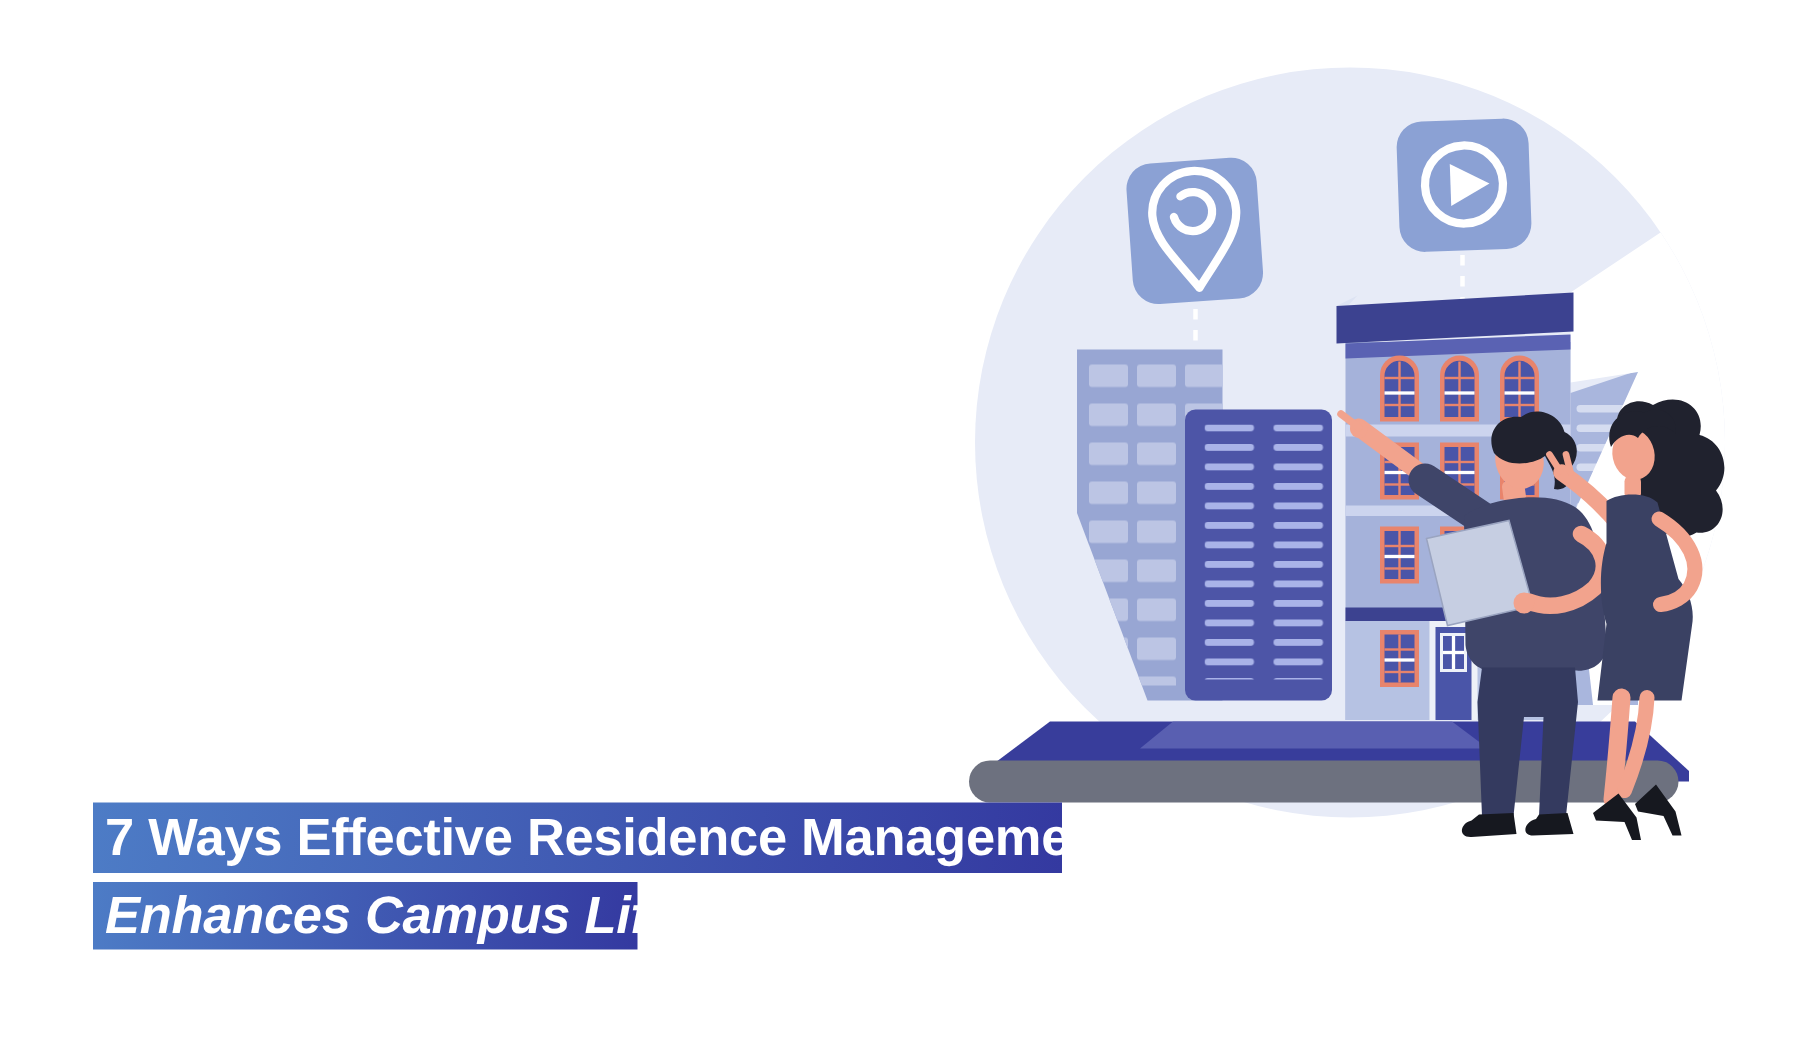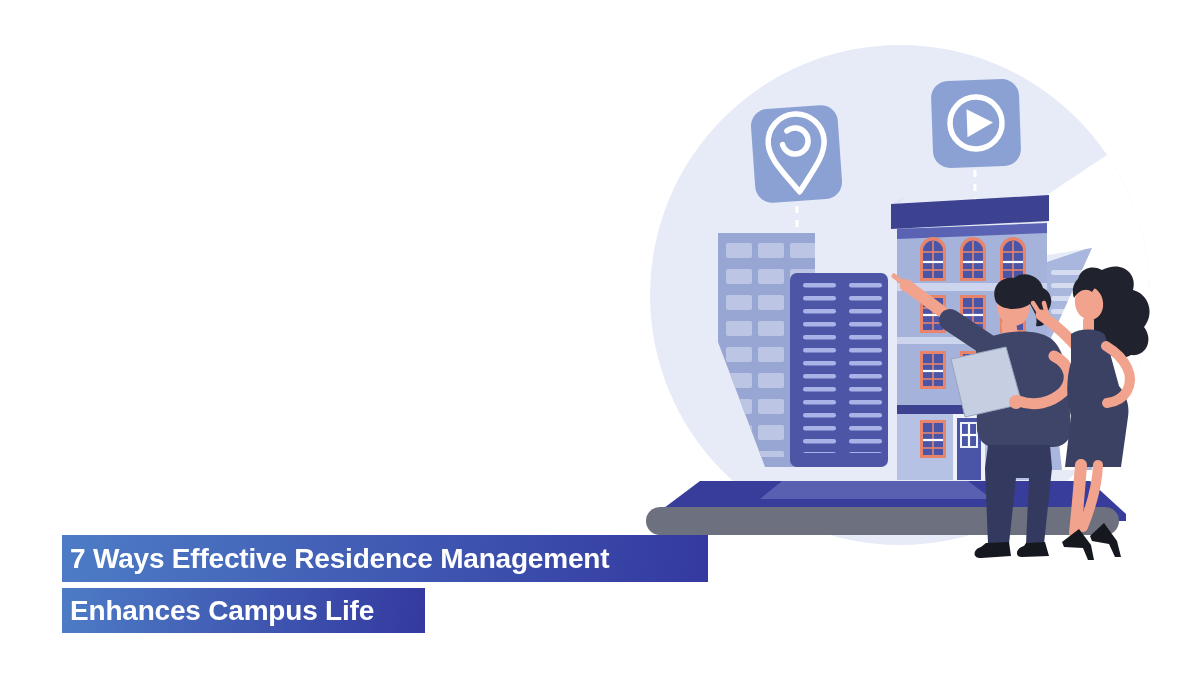--- a/index.html
+++ b/index.html
@@ -37,24 +37,24 @@
   .f-shirt{fill:var(--shirt)}
   .s-shirt{stroke:var(--shirt);fill:none;stroke-linecap:round}
   .f-pants{fill:var(--pants)}
   .f-dress{fill:var(--dress)}
   .f-black{fill:var(--black)}
   .f-tablet{fill:var(--tablet);stroke:#9aa4c0;stroke-width:1}
   .f-doorlight{fill:#eef1f8}
 
   .banner{position:absolute;box-sizing:border-box;display:flex;align-items:center;
           background:linear-gradient(97deg,var(--banner-start),var(--banner-end));
-          color:var(--title-text);font-weight:700;font-size:28px;letter-spacing:-0.2px;
+          color:var(--title-text);font-weight:700;font-size:35px;letter-spacing:-0.2px;
           white-space:nowrap;padding:0 10px 0 8px;z-index:5;}
   #banner1{left:62px;top:535px;width:646px;height:47px;}
-  #banner2{left:62px;top:588px;width:363px;height:45px;}
+  #banner2{left:62px;top:588px;width:363px;height:45px;font-style:italic;}
 </style>
 </head>
 <body>
 
 <div id="stage">
 
   <svg class="scene" viewBox="0 0 1200 700">
     <defs>
       <clipPath id="circleClip">
           <circle cx="900" cy="295" r="250"></circle>

